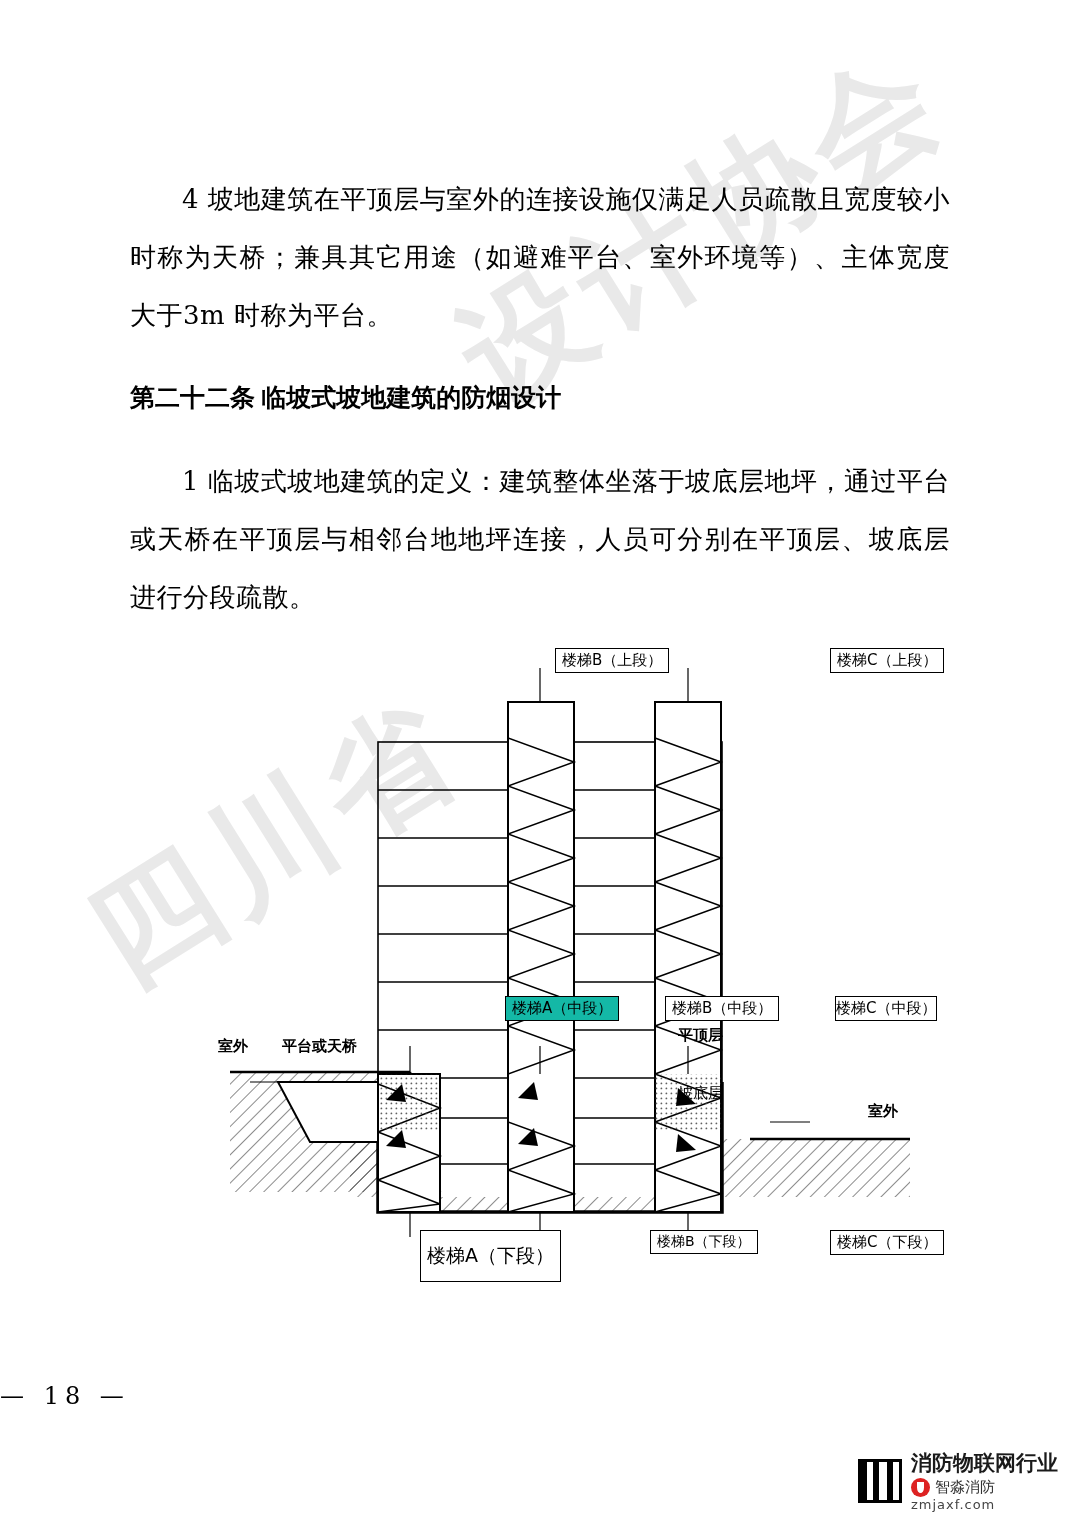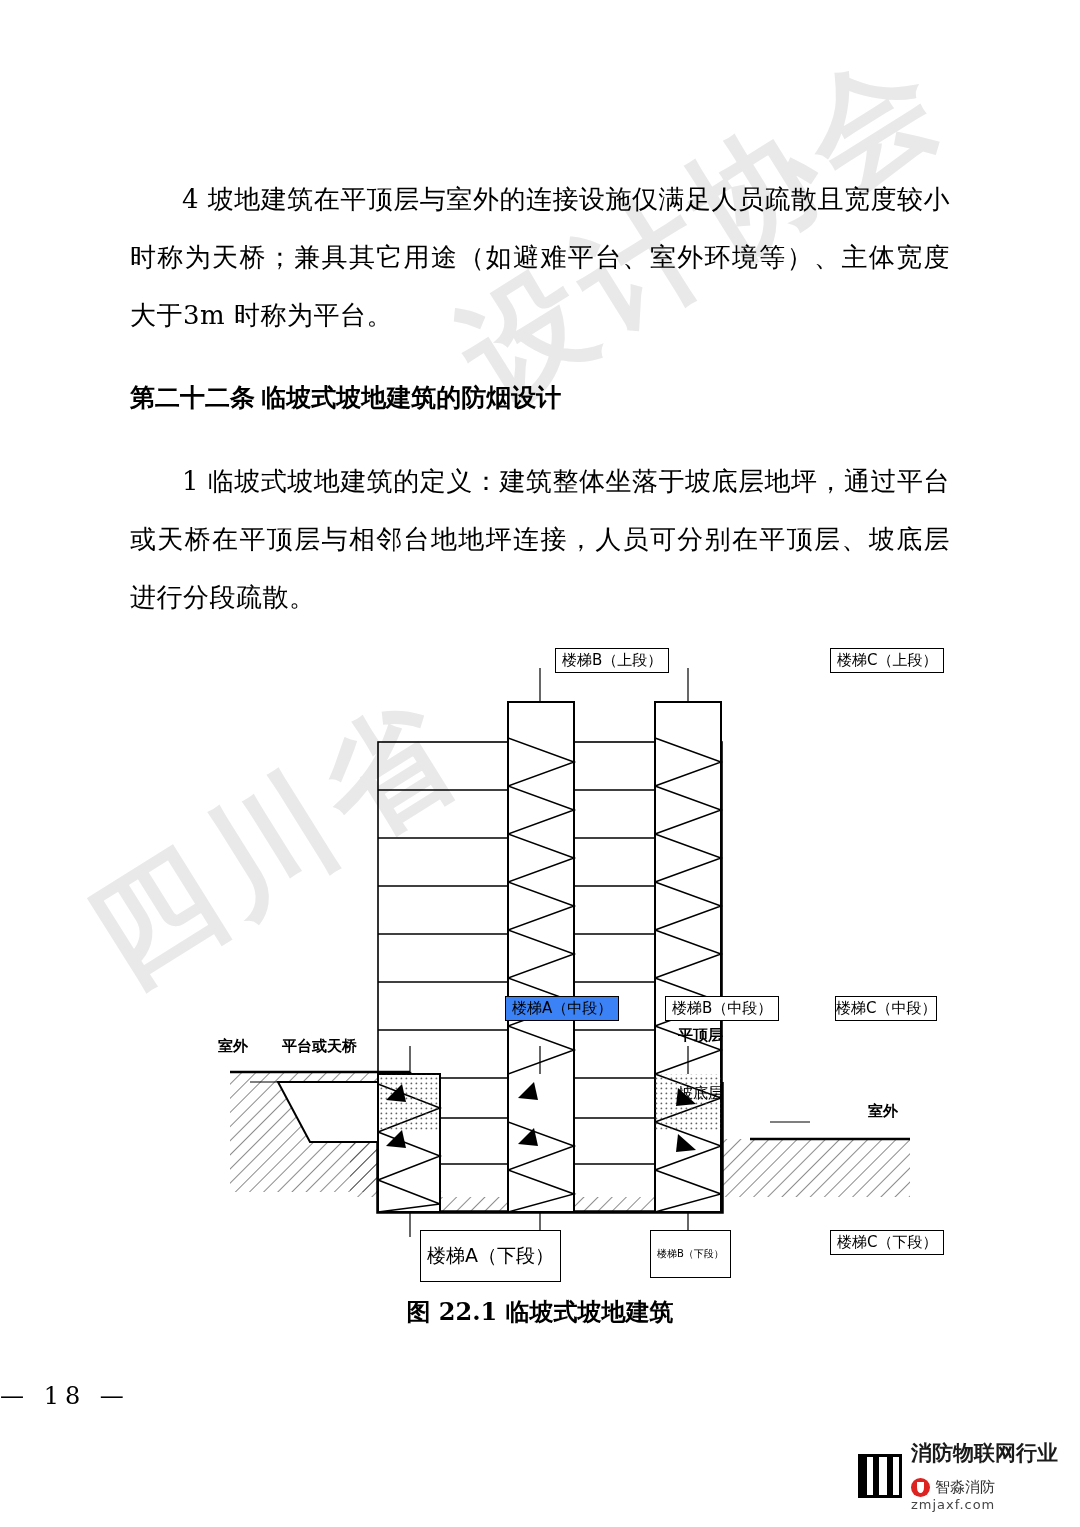--- a/index.html
+++ b/index.html
@@ -126,21 +126,21 @@
   }
   .footer-main {
     font-size: 21px;
     font-weight: bold;
     color: #1a1a1a;
   }
   .footer-sub-row {
     display: flex;
     align-items: center;
     gap: 5px;
-    margin-top: 12px;
+    margin-top: 2px;
   }
   .zm-mark {
     width: 19px; height: 19px;
     border-radius: 50%;
     background: #d22;
     display: inline-block;
     position: relative;
   }
   .zm-mark::after {
     content: "";
@@ -297,37 +297,36 @@
           <line x1="430" y1="394" x2="430" y2="422"></line>
           <line x1="578" y1="394" x2="578" y2="422"></line>
           <line x1="140" y1="430" x2="196" y2="430"></line>
           <line x1="660" y1="470" x2="700" y2="470"></line>
         </g>
       </svg>
 
       <div style="position:absolute;left:425px;top:-4px;font-size:15px;border:1px solid #000;padding:2px 6px;background:#fff;white-space:nowrap;">楼梯B（上段）</div>
       <div style="position:absolute;left:700px;top:-4px;font-size:15px;border:1px solid #000;padding:2px 6px;background:#fff;white-space:nowrap;">楼梯C（上段）</div>
 
-      <div style="position:absolute;left:375px;top:344px;font-size:15px;border:1px solid #000;padding:2px 6px;background:#3b82f6;white-space:nowrap;">楼梯A（中段）</div>
+      <div style="position:absolute;left:375px;top:344px;font-size:15px;border:1px solid #000;padding:2px 6px;background:#14b8a6;white-space:nowrap;">楼梯A（中段）</div>
       <div style="position:absolute;left:535px;top:344px;font-size:15px;border:1px solid #000;padding:2px 6px;background:#fff;white-space:nowrap;">楼梯B（中段）</div>
       <div style="position:absolute;left:705px;top:344px;font-size:15px;border:1px solid #000;padding:2px 0;background:#fff;white-space:nowrap;">楼梯C（中段）</div>
 
       <div style="position:absolute;left:290px;top:578px;font-size:19px;border:1px solid #000;padding:12px 6px;background:#fff;white-space:nowrap;">楼梯A（下段）</div>
-      <div style="position:absolute;left:520px;top:578px;font-size:10px;border:1px solid #000;padding:16px 6px;background:#fff;white-space:nowrap;">楼梯B（下段）</div>
+      <div style="position:absolute;left:520px;top:578px;font-size:14px;border:1px solid #000;padding:2px 6px;background:#fff;white-space:nowrap;">楼梯B（下段）</div>
       <div style="position:absolute;left:700px;top:578px;font-size:15px;border:1px solid #000;padding:2px 6px;background:#fff;white-space:nowrap;">楼梯C（下段）</div>
 
       <div style="position:absolute;left:88px;top:385px;font-size:15px;font-weight:bold;white-space:nowrap;">室外</div>
       <div style="position:absolute;left:738px;top:450px;font-size:15px;font-weight:bold;white-space:nowrap;">室外</div>
       <div style="position:absolute;left:152px;top:385px;font-size:15px;font-weight:bold;white-space:nowrap;">平台或天桥</div>
 
       <div style="position:absolute;left:548px;top:374px;font-size:15px;font-weight:bold;white-space:nowrap;">平顶层</div>
       <div style="position:absolute;left:548px;top:432px;font-size:15px;font-weight:normal;white-space:nowrap;">坡底层</div>
     </div>
 
-    <div class="figure-caption">图 22.1  临坡式坡地建筑</div>
 
   </div>
 
   <div class="page-number">— 18 —</div>
 
   <div class="footer-logo">
     <div class="qr"></div>
     <div class="footer-texts">
       <div class="footer-main">消防物联网行业</div>
       <div class="footer-sub-row">

